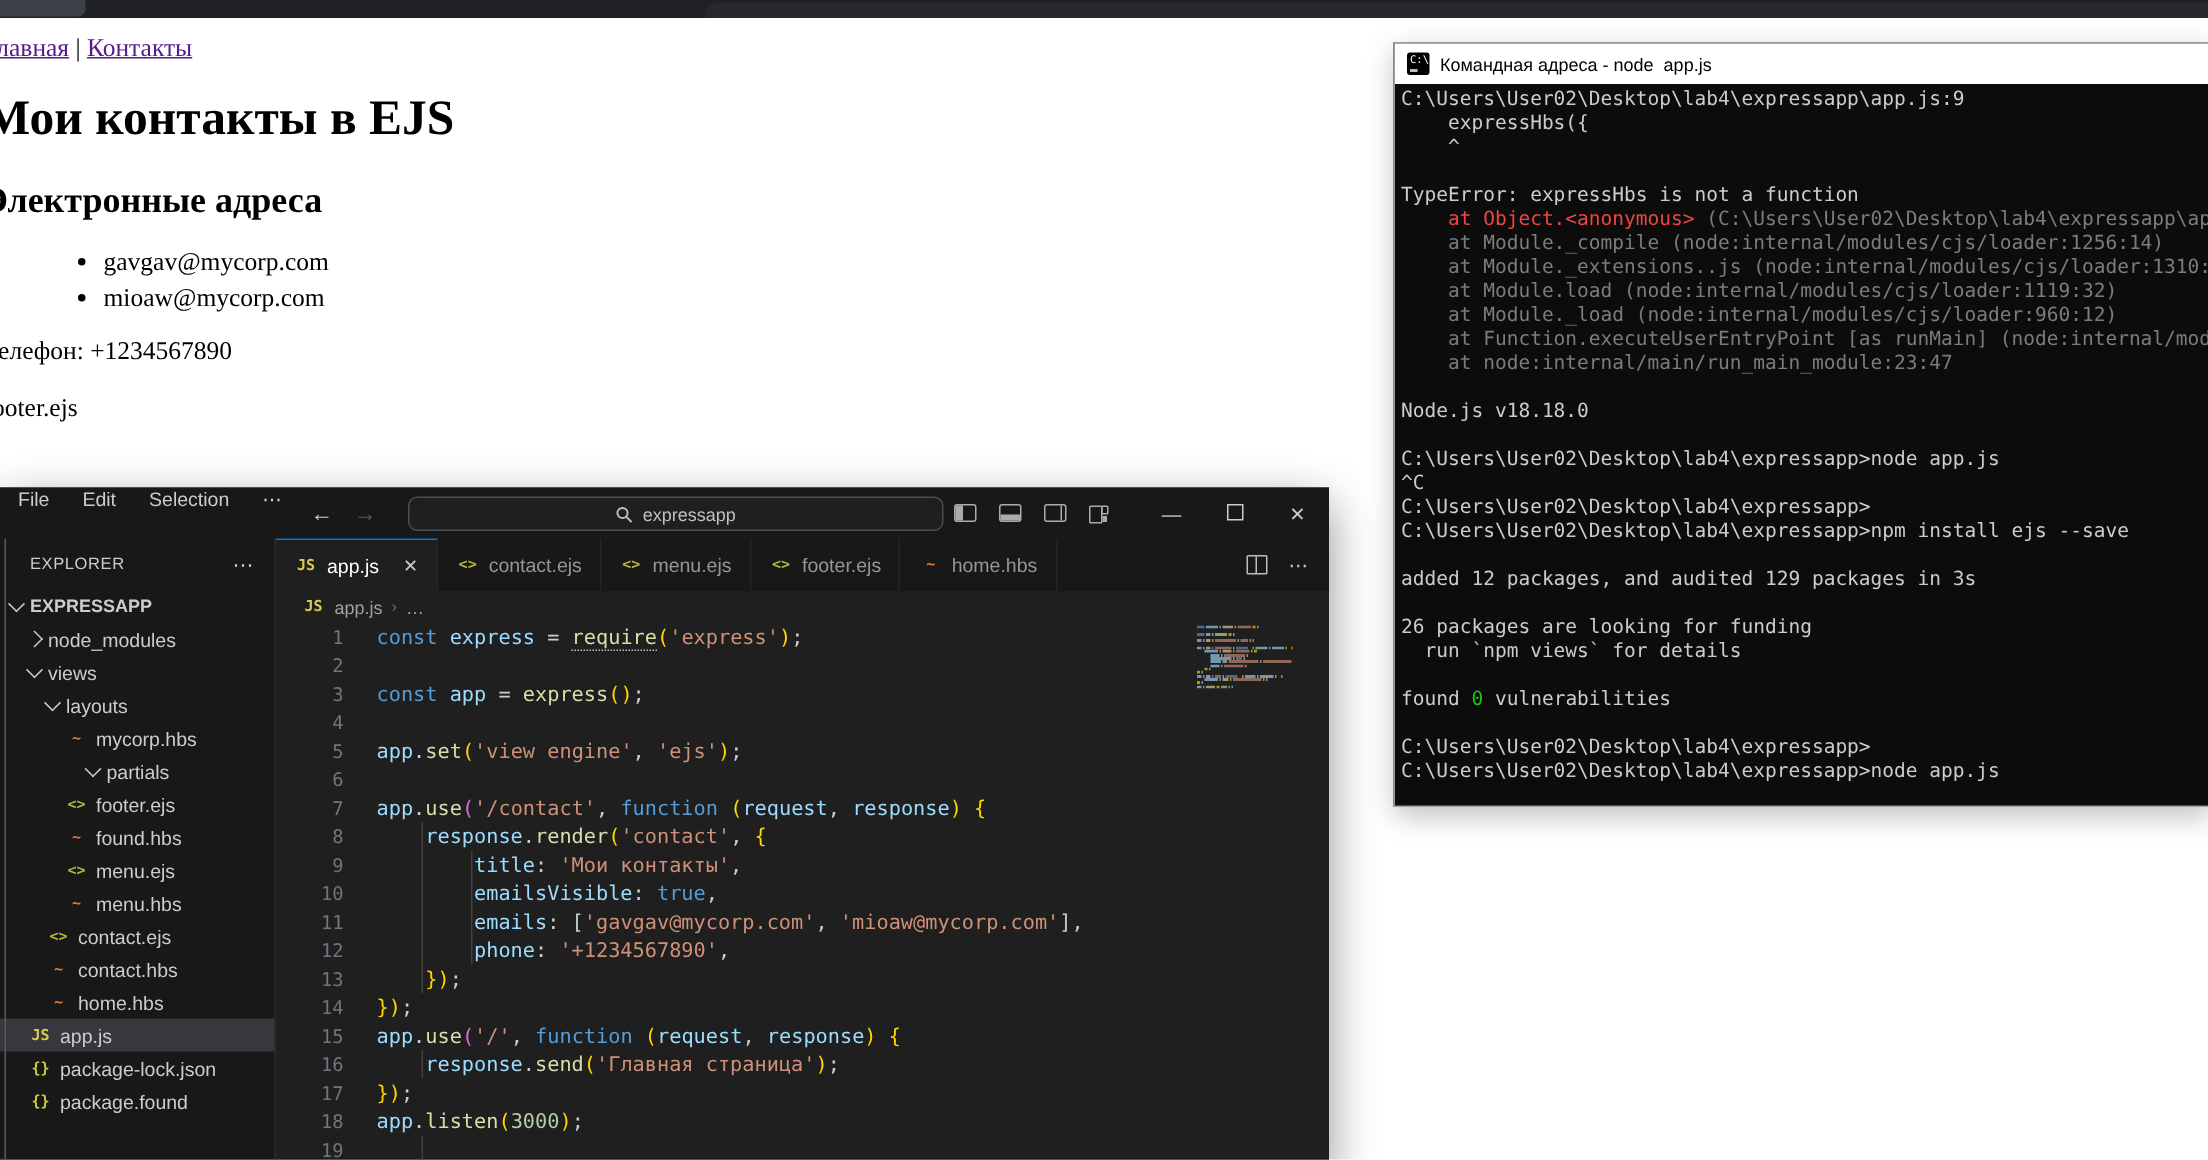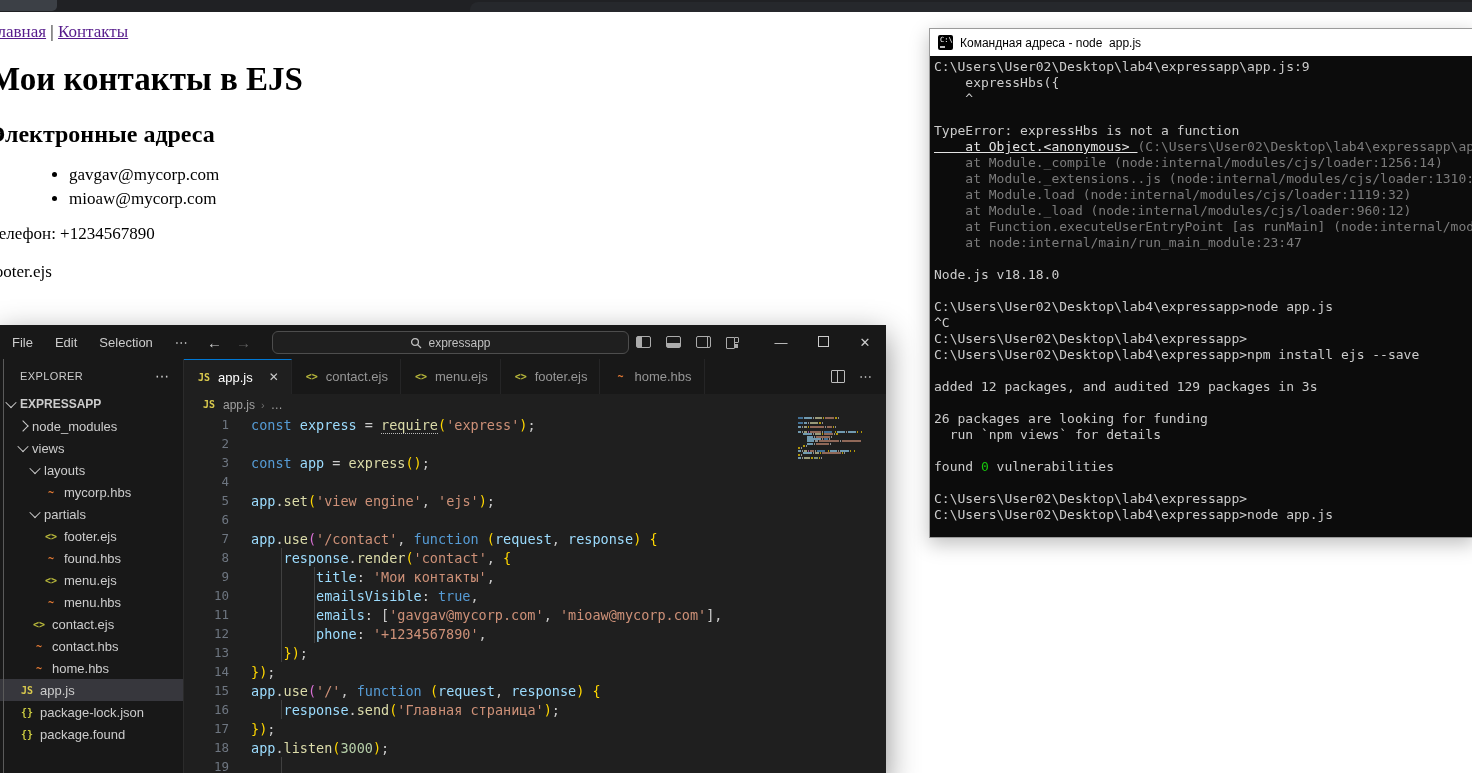--- a/index.html
+++ b/index.html
@@ -32,21 +32,21 @@
   .term-title .cmdico::after{content:"";position:absolute;left:2px;bottom:2px;width:5px;height:2px;background:#bdbdbd;}
   .term-title span{font-size:12px;color:#000;white-space:pre;}
   .term-body{padding:3px 0 0 4px;font-family:"DejaVu Sans Mono","Liberation Mono",monospace;
              font-size:13px;line-height:16px;color:#cccccc;overflow:hidden;height:478px;}
   .term-body .tline{white-space:pre;height:16px;}
 
   
   .vscode{position:absolute;left:-1px;top:325px;width:887px;height:455px;background:#1f1f1f;
           box-shadow:0 10px 30px rgba(0,0,0,.45);font-size:13px;color:#cccccc;}
   .vs-title{position:relative;height:34px;background:#181818;}
-  .vs-menus{position:absolute;left:2px;top:0;height:34px;display:flex;align-items:center;}
+  .vs-menus{position:absolute;left:2px;top:0;height:34px;display:flex;}
   .vs-menus .mi{padding:0 11px;font-size:13px;color:#cccccc;}
   .vs-nav{position:absolute;left:208px;top:0;height:34px;display:flex;align-items:center;gap:14px;font-size:15px;}
   .vs-nav .back{color:#cfcfcf;} .vs-nav .fwd{color:#5f5f5f;}
   .vs-search{position:absolute;left:273px;top:6px;width:355px;height:21px;background:#1f1f1f;
              border:1px solid #4d4d4d;border-radius:6px;display:flex;align-items:center;justify-content:center;gap:6px;}
   .vs-search .stext{font-size:12px;color:#c0c0c0;}
   .vs-layouticons{position:absolute;right:146px;top:0;height:34px;display:flex;align-items:center;gap:15px;}
   .lyico{width:13px;height:10px;border:1px solid #ababab;border-radius:2px;position:relative;}
   .lyico.l::before{content:"";position:absolute;left:0;top:0;bottom:0;width:5px;background:#ababab;}
   .lyico.b::before{content:"";position:absolute;left:0;bottom:0;right:0;height:4px;background:#ababab;}
@@ -118,21 +118,21 @@
   <div class="term-title">
     <div class="cmdico"></div>
     <span>Командная адреса - node  app.js</span>
   </div>
   <div class="term-body" id="term-body">
       <div class="tline"><span style="color: rgb(204, 204, 204);">C:\Users\User02\Desktop\lab4\expressapp\app.js:9</span></div>
       <div class="tline"><span style="color: rgb(204, 204, 204);">    expressHbs({</span></div>
       <div class="tline"><span style="color: rgb(204, 204, 204);">    ^</span></div>
       <div class="tline">&nbsp;</div>
       <div class="tline"><span style="color: rgb(204, 204, 204);">TypeError: expressHbs is not a function</span></div>
-      <div class="tline"><span style="color: #e5e5e5; text-decoration: underline;">    at Object.&lt;anonymous&gt; </span><span style="color: rgb(124, 124, 124);">(C:\Users\User02\Desktop\lab4\expressapp\app.js:5:1)</span></div>
+      <div class="tline"><span style="color: #ef4444;">    at Object.&lt;anonymous&gt; </span><span style="color: rgb(124, 124, 124);">(C:\Users\User02\Desktop\lab4\expressapp\app.js:5:1)</span></div>
       <div class="tline"><span style="color: rgb(124, 124, 124);">    at Module._compile (node:internal/modules/cjs/loader:1256:14)</span></div>
       <div class="tline"><span style="color: rgb(124, 124, 124);">    at Module._extensions..js (node:internal/modules/cjs/loader:1310:10)</span></div>
       <div class="tline"><span style="color: rgb(124, 124, 124);">    at Module.load (node:internal/modules/cjs/loader:1119:32)</span></div>
       <div class="tline"><span style="color: rgb(124, 124, 124);">    at Module._load (node:internal/modules/cjs/loader:960:12)</span></div>
       <div class="tline"><span style="color: rgb(124, 124, 124);">    at Function.executeUserEntryPoint [as runMain] (node:internal/modules/run_main:128:12)</span></div>
       <div class="tline"><span style="color: rgb(124, 124, 124);">    at node:internal/main/run_main_module:23:47</span></div>
       <div class="tline">&nbsp;</div>
       <div class="tline"><span style="color: rgb(204, 204, 204);">Node.js v18.18.0</span></div>
       <div class="tline">&nbsp;</div>
       <div class="tline"><span style="color: rgb(204, 204, 204);">C:\Users\User02\Desktop\lab4\expressapp&gt;node app.js</span></div>
@@ -204,21 +204,21 @@
             <span class="lbl">views</span>
           </div>
           <div class="trow" style="padding-left: 32px;">
             <span class="chev down"></span>
             <span class="lbl">layouts</span>
           </div>
           <div class="trow" style="padding-left: 44px;">
             <span class="fico" style="color: rgb(227, 121, 51);">~</span>
             <span class="lbl">mycorp.hbs</span>
           </div>
-          <div class="trow" style="padding-left: 32px;">
+          <div class="trow" style="padding-left: 32px; margin-left: 27px;">
             <span class="chev down"></span>
             <span class="lbl">partials</span>
           </div>
           <div class="trow" style="padding-left: 44px;">
             <span class="fico" style="color: rgb(183, 183, 59);">&lt;&gt;</span>
             <span class="lbl">footer.ejs</span>
           </div>
           <div class="trow" style="padding-left: 44px;">
             <span class="fico" style="color: rgb(227, 121, 51);">~</span>
             <span class="lbl">found.hbs</span>

